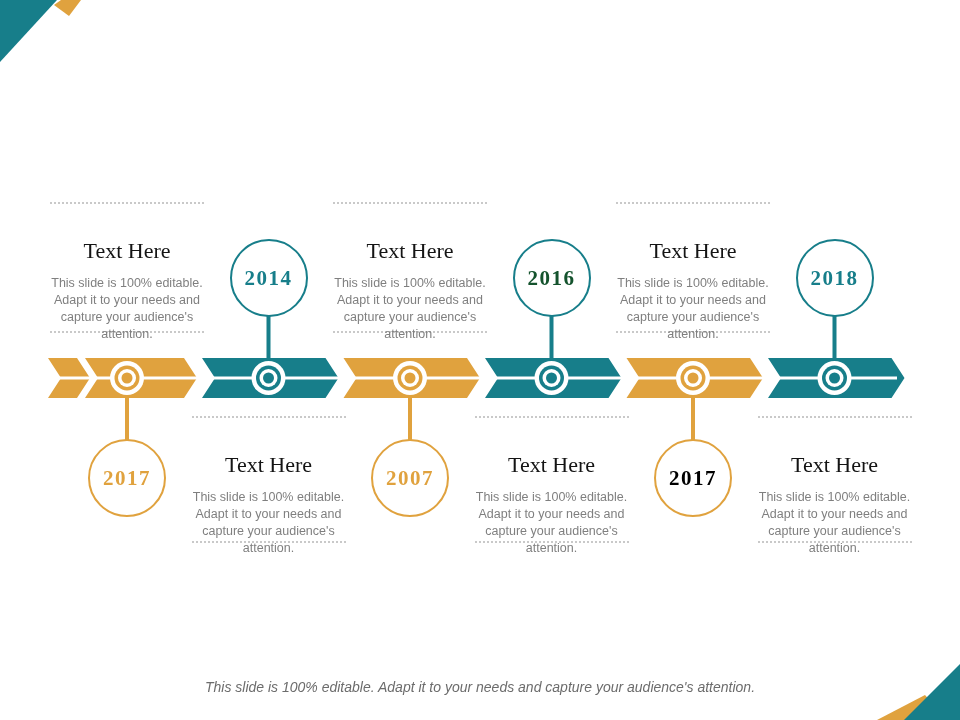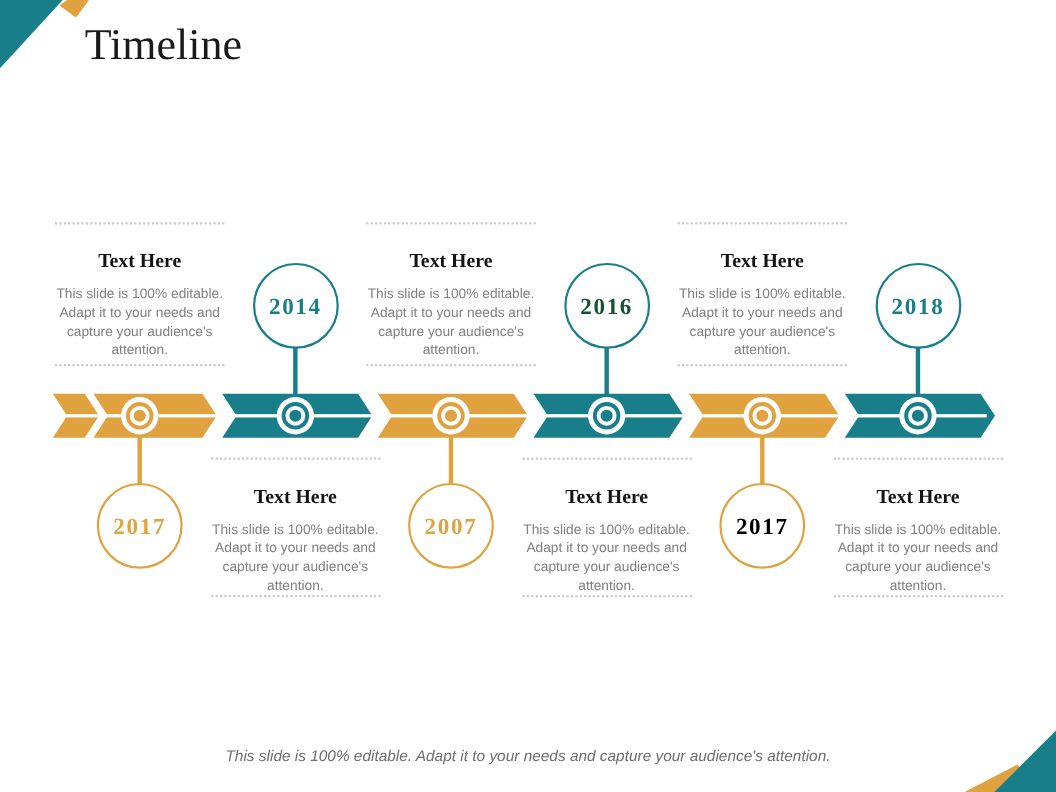--- a/index.html
+++ b/index.html
@@ -11,21 +11,21 @@
     font-size:40px;font-weight:400;color:#1a1a1a;line-height:1.05;
   }
   #graphic{position:absolute;left:0;top:0;width:960px;height:720px;}
   .text-block{
     position:absolute;width:154px;box-sizing:border-box;
     border-top:2px dotted #c9c9c9;border-bottom:2px dotted #c9c9c9;
     text-align:center;
   }
   .tb-heading{
     font-family:"Liberation Serif","DejaVu Serif",serif;
-    font-weight:700;font-size:18px;color:#141414;margin-top:23px;
+    font-weight:400;font-size:22px;color:#141414;margin-top:34px;
   }
   .tb-body{
     width:152px;margin:11px auto 0 auto;
     font-size:12.5px;line-height:17px;color:#7f7f7f;
   }
   .year-circle{
     position:absolute;width:78px;height:78px;border-radius:50%;
     border:2.5px solid #000;background:#ffffff;box-sizing:border-box;
     display:flex;align-items:center;justify-content:center;text-align:right;
   }
@@ -80,21 +80,20 @@
       <circle cx="693" cy="378" r="17" fill="#ffffff"></circle>
       <circle cx="693" cy="378" r="12.5" fill="#E0A23E"></circle>
       <circle cx="693" cy="378" r="9" fill="#ffffff"></circle>
       <circle cx="693" cy="378" r="5.5" fill="#E0A23E"></circle>
       <circle cx="834.5" cy="378" r="17" fill="#ffffff"></circle>
       <circle cx="834.5" cy="378" r="12.5" fill="#177E8A"></circle>
       <circle cx="834.5" cy="378" r="9" fill="#ffffff"></circle>
       <circle cx="834.5" cy="378" r="5.5" fill="#177E8A"></circle>
     </svg>
 
-  <div class="title">Timeline</div>
 
   <div id="columns">
       <div class="year-circle" style="left: 88px; top: 439px; border-color: rgb(224, 162, 62);">
         <span class="year-label" style="color: rgb(224, 162, 62);">2017</span>
       </div>
       <div class="text-block" style="left: 50px; top: 202px; height: 131px; border-color: rgb(201, 201, 201);">
         <div class="tb-heading" style="color: rgb(20, 20, 20);">Text Here</div>
         <div class="tb-body" style="color: rgb(127, 127, 127);">This slide is 100% editable. Adapt it to your needs and capture your audience's attention.</div>
       </div>
       <div class="year-circle" style="left: 229.5px; top: 239px; border-color: rgb(23, 126, 138);">

